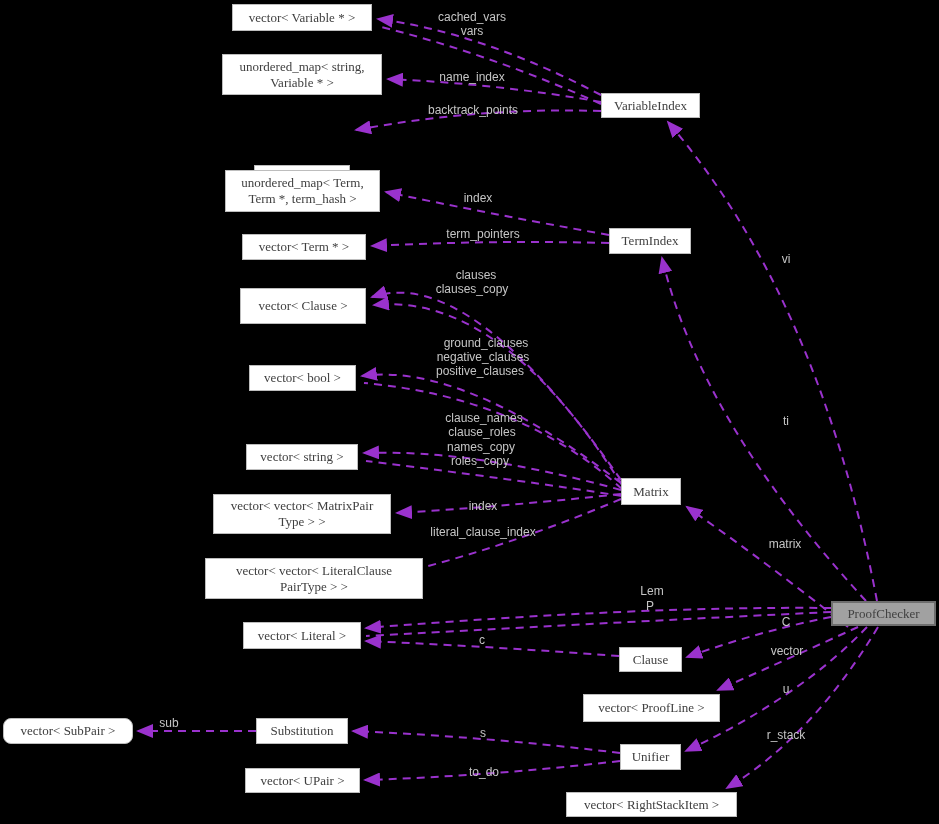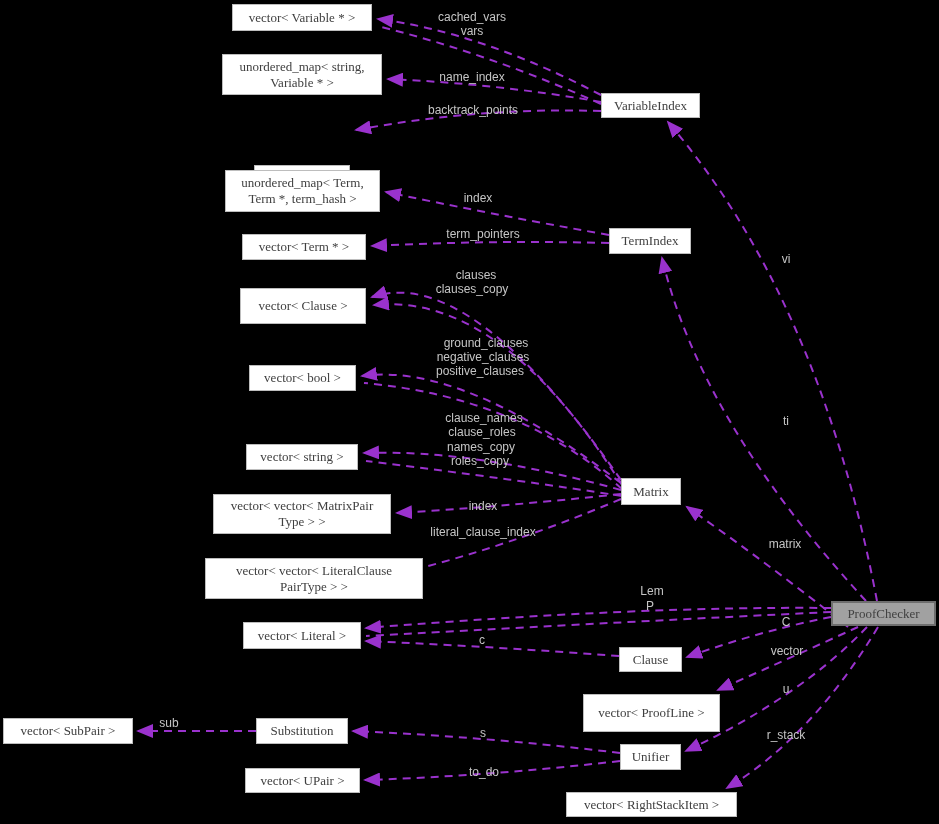--- a/index.html
+++ b/index.html
@@ -88,28 +88,28 @@
 Term *, term_hash &gt;</span></div>
       <div class="node" style="left: 242px; top: 234px; width: 124px; height: 26px;"><span>vector&lt; Term * &gt;</span></div>
       <div class="node" style="left: 240px; top: 288px; width: 126px; height: 36px;"><span>vector&lt; Clause &gt;</span></div>
       <div class="node" style="left: 249px; top: 365px; width: 107px; height: 26px; justify-content: center;"><span>vector&lt; bool &gt;</span></div>
       <div class="node" style="left: 246px; top: 444px; width: 112px; height: 26px;"><span>vector&lt; string &gt;</span></div>
       <div class="node" style="left: 213px; top: 494px; width: 178px; height: 40px; justify-content: center;"><span>vector&lt; vector&lt; MatrixPair
 Type &gt; &gt;</span></div>
       <div class="node" style="left: 205px; top: 558px; width: 218px; height: 41px;"><span>vector&lt; vector&lt; LiteralClause
 PairType &gt; &gt;</span></div>
       <div class="node" style="left: 243px; top: 622px; width: 118px; height: 27px;"><span>vector&lt; Literal &gt;</span></div>
-      <div class="node" style="left: 3px; top: 718px; width: 130px; height: 26px;"><span>vector&lt; SubPair &gt;</span></div>
+      <div class="node" style="left: 3px; top: 718px; width: 130px; height: 26px; border-radius: 8px;"><span>vector&lt; SubPair &gt;</span></div>
       <div class="node" style="left: 256px; top: 718px; width: 92px; height: 26px;"><span>Substitution</span></div>
       <div class="node" style="left: 245px; top: 768px; width: 115px; height: 25px;"><span>vector&lt; UPair &gt;</span></div>
       <div class="node" style="left: 601px; top: 93px; width: 99px; height: 25px;"><span>VariableIndex</span></div>
       <div class="node" style="left: 609px; top: 228px; width: 82px; height: 26px;"><span>TermIndex</span></div>
       <div class="node" style="left: 621px; top: 478px; width: 60px; height: 27px;"><span>Matrix</span></div>
       <div class="node" style="left: 619px; top: 647px; width: 63px; height: 25px;"><span>Clause</span></div>
-      <div class="node" style="left: 583px; top: 694px; width: 137px; height: 38px;"><span>vector&lt; ProofLine &gt;</span></div>
+      <div class="node" style="left: 583px; top: 694px; width: 137px; height: 28px;"><span>vector&lt; ProofLine &gt;</span></div>
       <div class="node" style="left: 620px; top: 744px; width: 61px; height: 26px;"><span>Unifier</span></div>
       <div class="node" style="left: 566px; top: 792px; width: 171px; height: 25px;"><span>vector&lt; RightStackItem &gt;</span></div>
       <div class="node highlight" style="left: 831px; top: 601px; width: 105px; height: 25px;"><span>ProofChecker</span></div>
     </div>
   <div id="edge-labels">
       <div class="edge-label" style="left: 472px; top: 17px;">cached_vars</div>
       <div class="edge-label" style="left: 472px; top: 31px;">vars</div>
       <div class="edge-label" style="left: 472px; top: 77px;">name_index</div>
       <div class="edge-label" style="left: 473px; top: 110px;">backtrack_points</div>
       <div class="edge-label" style="left: 478px; top: 198px;">index</div>

